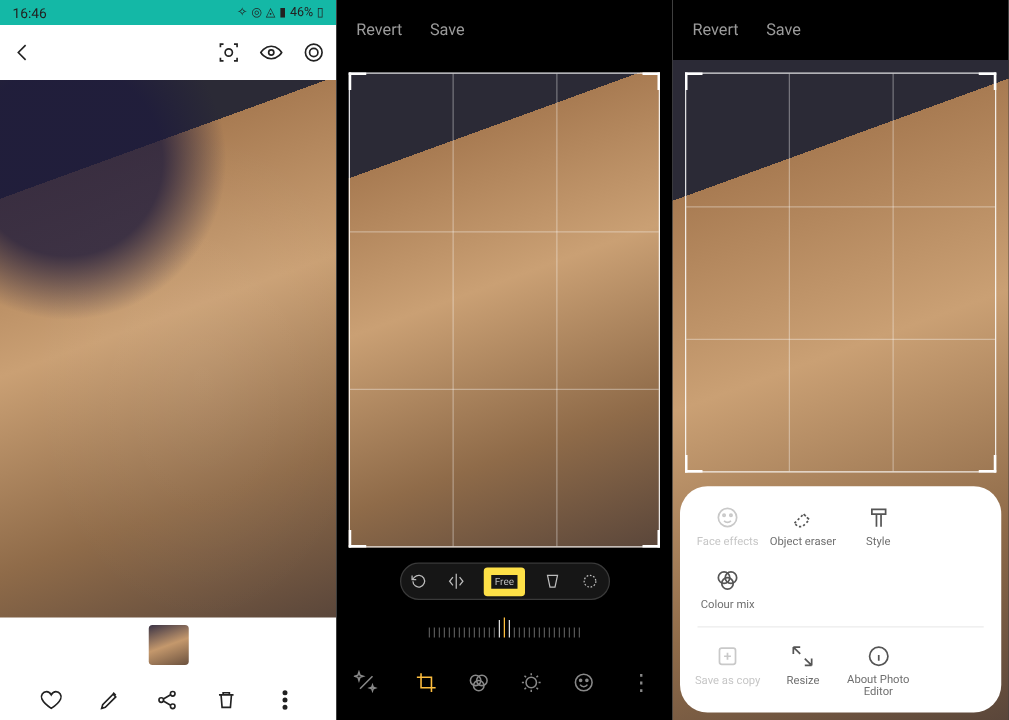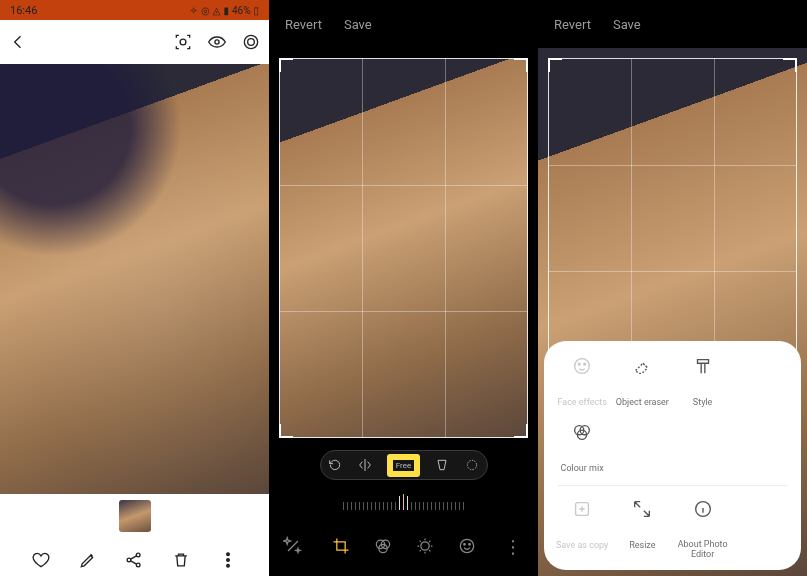--- a/index.html
+++ b/index.html
@@ -21,21 +21,21 @@
   
   .panel-a { background: #fff; }
   .status-bar {
     height: 20px;
     display: flex;
     align-items: center;
     justify-content: space-between;
     padding: 0 10px;
     font-size: 11px;
     color: #222;
-    background: #c2410c;
+    background: #14b8a6;
   }
   .status-icons { display: flex; gap: 3px; align-items: center; font-size: 10px; }
   .app-bar {
     height: 44px;
     display: flex;
     align-items: center;
     justify-content: space-between;
     padding: 0 8px;
     background: #fff;
   }
@@ -150,21 +150,21 @@
   .sheet {
     position:absolute; left:6px; right:6px; bottom:6px;
     background:#fff; border-radius:22px;
     padding: 14px 8px 10px;
   }
   .sheet-grid {
     display:grid; grid-template-columns:repeat(4,1fr);
     row-gap: 14px;
   }
   .sheet-item {
-    display:flex; flex-direction:column; align-items:center; gap:20px;
+    display:flex; flex-direction:column; align-items:center; gap:4px;
     font-size:9px; color:#6f6f6f;
   }
   .sheet-item.disabled { color:#c6c6c6; }
   .sicon { width:22px; height:22px; stroke:#555; fill:none; stroke-width:1.5; }
   .sheet-item.disabled .sicon { stroke:#c9c9c9; }
   .sheet-divider { height:1px; background:#ececec; margin:12px 6px; }
   .sheet-row2 {
     display:grid; grid-template-columns:repeat(4,1fr);
   }
   .sheet-row2 .sheet-item:last-child { text-align:center; line-height:1.1;justify-content:space-between; }

